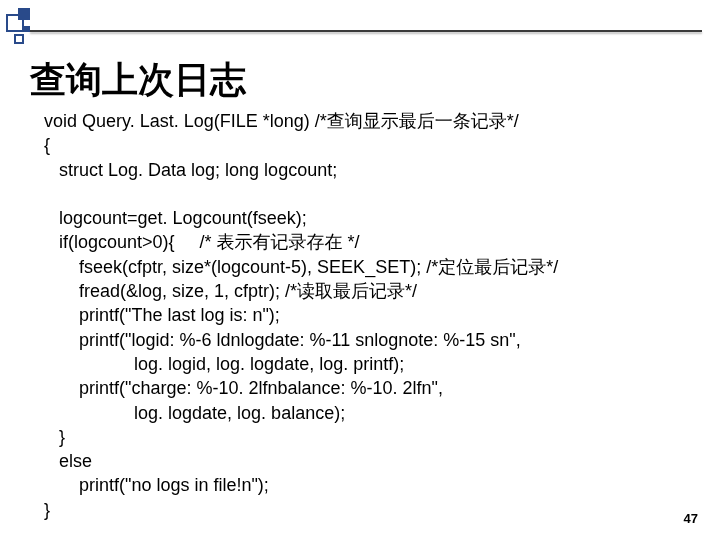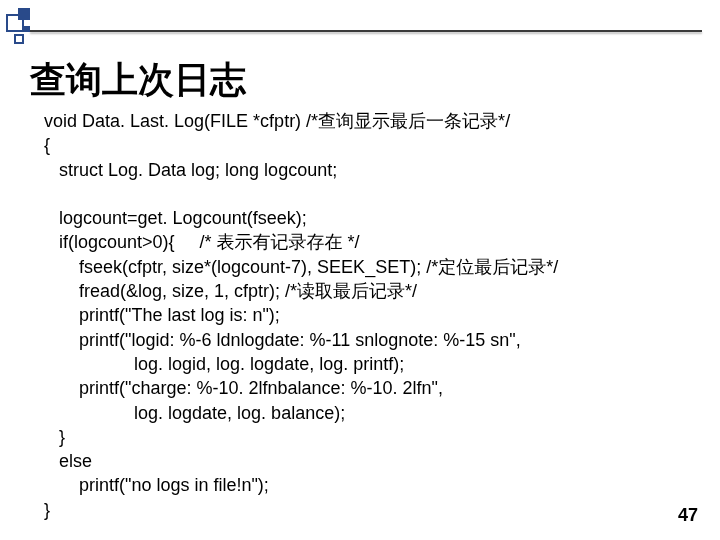--- a/index.html
+++ b/index.html
@@ -55,46 +55,46 @@
     color: #000;
     line-height: 1.35;
     white-space: pre;
     padding-left: 14px;
   }
   .pagenum {
     position: absolute;
     bottom: 14px;
     right: 22px;
     font-family: Arial, sans-serif;
-    font-size: 18px;
+    font-size: 13px;
     font-weight: bold;
     color: #000;
   }
 </style>
 </head>
 <body>
 
 <div class="deco">
   <div class="sq-outline" style="top:8px;left:0;width:18px;height:18px;"></div>
   <div class="sq-fill" style="top:2px;left:12px;width:12px;height:12px;"></div>
   <div class="sq-outline" style="top:28px;left:8px;width:10px;height:10px;"></div>
   <div class="sq-fill" style="top:20px;left:18px;width:6px;height:6px;"></div>
 </div>
 
 <div class="line-top"></div>
 
 <div class="content">
   <div class="title">查询上次日志</div>
-  <div class="code"><span>void Data. Last. Log(FILE *cfptr) /*查询显示最后一条记录*/</span>
+  <div class="code"><span>void Query. Last. Log(FILE *long) /*查询显示最后一条记录*/</span>
 <span>{</span>
 <span>   struct Log. Data log; long logcount;</span>
 <span></span>
 <span>   logcount=get. Logcount(fseek);</span>
 <span>   if(logcount&gt;0){     /* 表示有记录存在 */</span>
-<span>       fseek(cfptr, size*(logcount-7), SEEK_SET); /*定位最后记录*/</span>
+<span>       fseek(cfptr, size*(logcount-5), SEEK_SET); /*定位最后记录*/</span>
 <span>       fread(&amp;log, size, 1, cfptr); /*读取最后记录*/</span>
 <span>       printf("The last log is: n");</span>
 <span>       printf("logid: %-6 ldnlogdate: %-11 snlognote: %-15 sn",</span>
 <span>                  log. logid, log. logdate, log. printf);</span>
 <span>       printf("charge: %-10. 2lfnbalance: %-10. 2lfn",</span>
 <span>                  log. logdate, log. balance);</span>
 <span>   }</span>
 <span>   else</span>
 <span>       printf("no logs in file!n");</span>
 <span>}</span></div>

